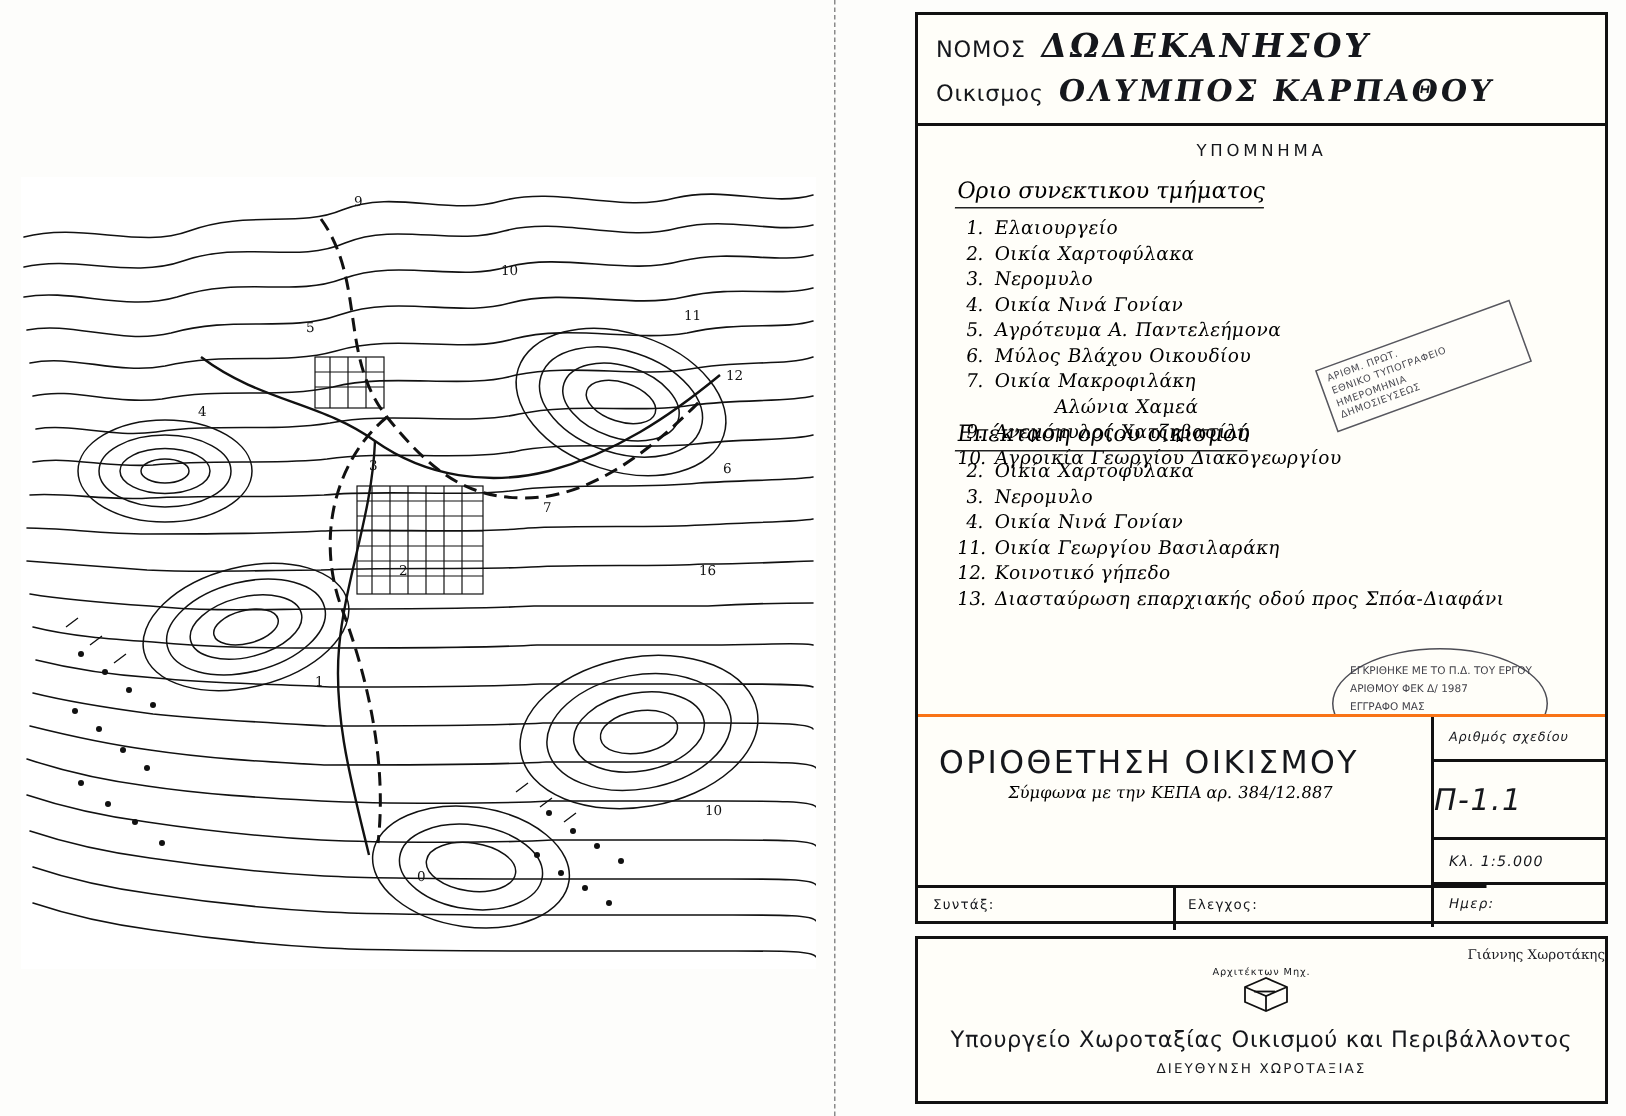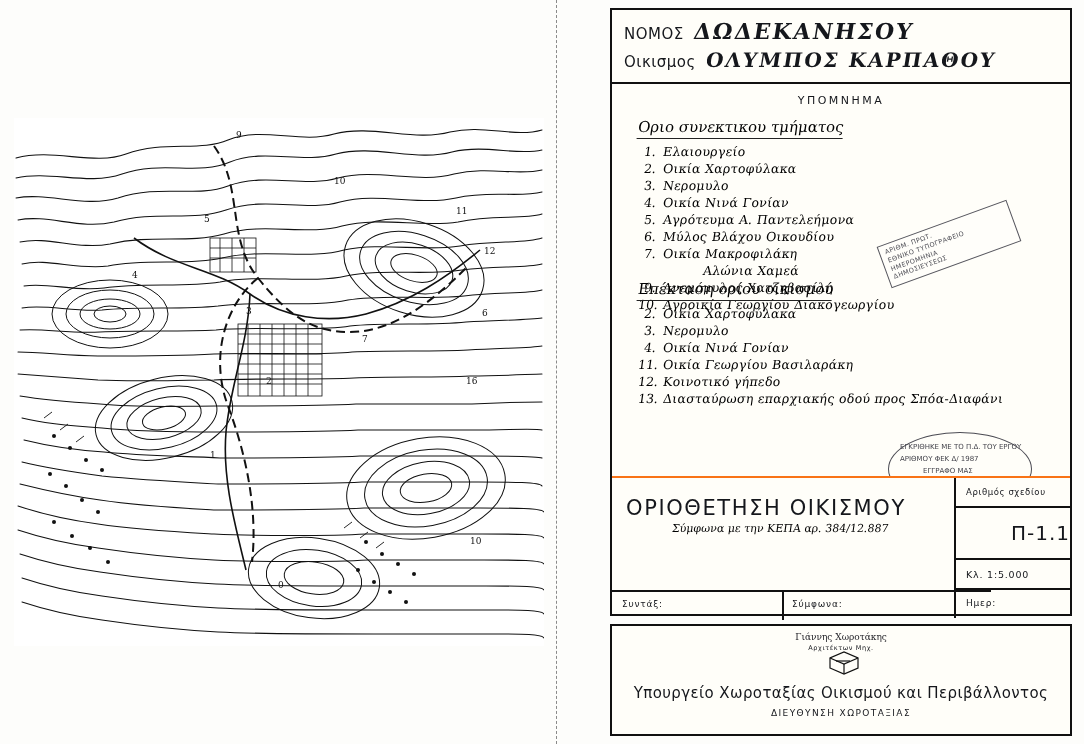--- a/index.html
+++ b/index.html
@@ -204,21 +204,21 @@
     border: 1.5px solid #3a3a44;
     border-radius: 50%;
   }
   #stamp-approve .l {
     position: absolute;
     left: 12px;
     white-space: nowrap;
   }
   #stamp-approve .l1 { top: 10px; }
   #stamp-approve .l2 { top: 22px; }
-  #stamp-approve .l3 { top: 34px; margin-left: 23px; }
+  #stamp-approve .l3 { top: 34px; }
 
   
   #title-grid {
     position: relative;
     height: 140px;
   }
   #title-left {
     position: absolute;
     left: 0; top: 0;
     width: 344px;
@@ -272,49 +272,50 @@
     height: 28px;
     border-left: 2px solid #111;
   }
 
   .tr-cell {
     position: absolute;
     left: 0;
     width: 114px;
     box-sizing: border-box;
     border-bottom: 2px solid #111;
+    font-style: italic;
   }
   #tr-1 { top: 0; height: 30px; }
   #tr-2 { top: 30px; height: 52px; }
   #tr-3 { top: 82px; height: 30px; }
   #tr-4 { top: 112px; height: 28px; border-bottom: none; }
 
   #tr-1 .lbl {
     position: absolute; left: 10px; top: 9px;
     font-size: 8.5px; letter-spacing: 0.6px;
   }
   #tr-2 .code {
     position: absolute; left: 0; right: 0; top: 13px;
-    text-align: right; font-size: 20px; letter-spacing: 1px;
+    text-align: left; font-size: 20px; letter-spacing: 1px;
   }
   #tr-3 .lbl {
     position: absolute; left: 10px; top: 9px;
     font-size: 9.5px; letter-spacing: 0.8px;
   }
   #tr-4 .lbl {
     position: absolute; left: 10px; top: 8px;
     font-size: 9px; letter-spacing: 0.8px;
   }
 
   
   #min-sign {
     position: absolute;
     left: 0; right: 0;
     top: 6px;
-    text-align: center;
+    text-align: right;
     font-family: "DejaVu Serif", serif;
     font-size: 9px;
     color: #1c1c22;
   }
   #min-sign-role {
     position: absolute;
     left: 0; right: 0;
     top: 18px;
     text-align: center;
     font-size: 6.5px;
@@ -590,21 +591,21 @@
     </div>
 
     <div id="title-grid">
       <div id="title-left">
         <div id="orio-title" class="printed">ΟΡΙΟΘΕΤΗΣΗ ΟΙΚΙΣΜΟΥ</div>
         <div id="orio-sub">Σύμφωνα με την ΚΕΠΑ αρ. 384/12.887</div>
 
         <div id="title-left-bottom">
           <div class="vdiv"></div>
           <div class="cell printed" id="tlb-1">Συντάξ:</div>
-          <div class="cell printed" id="tlb-2">Σύμφωνα:</div>
+          <div class="cell printed" id="tlb-2">Ελεγχος:</div>
         </div>
       </div>
 
       <div id="title-right">
         <div class="tr-cell" id="tr-1">
           <div class="lbl printed">Αριθμός σχεδίου</div>
         </div>
         <div class="tr-cell" id="tr-2">
           <div class="code printed">Π-1.1</div>
         </div>

